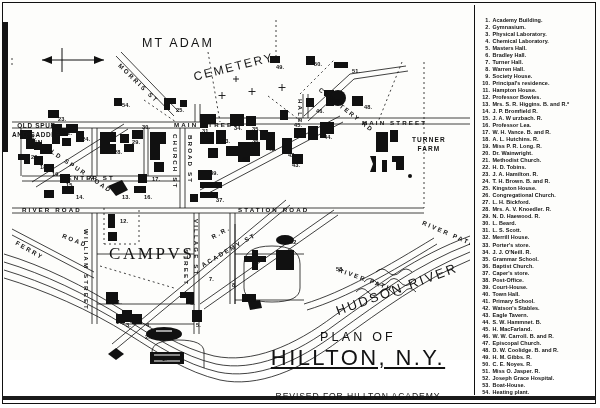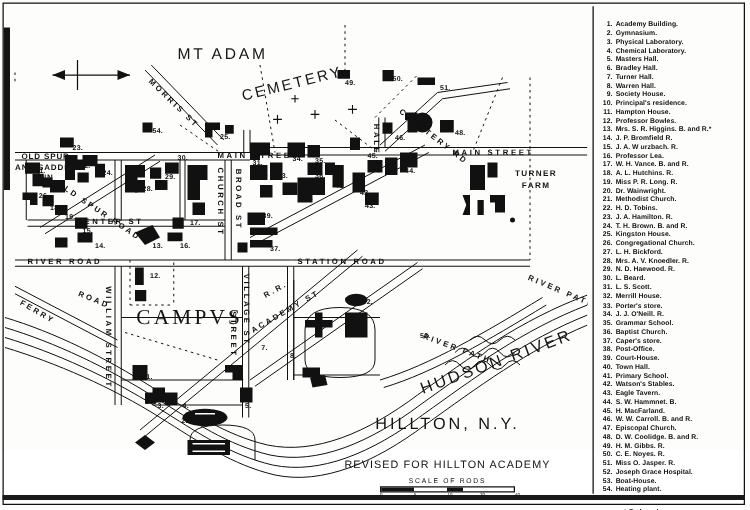--- a/index.html
+++ b/index.html
@@ -48,21 +48,21 @@
   .st-oldspur{left:44px;top:140px;transform:rotate(34deg);}
   .st-road-d{left:60px;top:228px;transform:rotate(22deg);}
   .st-rr{left:206px;top:230px;transform:rotate(-29deg);}
   .st-ferry{left:14px;top:235px;transform:rotate(30deg);}
 
   .num{position:absolute;font-size:5.6px;color:#111;font-weight:700;letter-spacing:.2px;}
 
   
   #title{position:absolute;left:252px;top:330px;width:212px;text-align:center;color:#121212;}
   #title .t1{font-size:12.5px;letter-spacing:3.2px;}
-  #title .t2{font-size:13px;letter-spacing:2.4px;margin-top:1px;}
+  #title .t2{font-size:22px;letter-spacing:2.4px;margin-top:1px;text-decoration:underline;}
   #title .t3{font-size:8.6px;letter-spacing:.9px;margin-top:20px;}
   #title .t4{font-size:5.4px;letter-spacing:1.4px;margin-top:6px;}
   #scalebar{margin:1px auto 0;width:108px;}
   #scalebar .bar{position:relative;height:5px;border:1px solid #111;box-sizing:border-box;
                  background:linear-gradient(90deg,#111 0,#111 25%,#fff 25%,#fff 50%,#111 50%,#111 62%,#fff 62%,#fff 100%);}
   #scalebar .ticks{position:relative;height:7px;font-size:3.6px;color:#111;}
   #scalebar .ticks span{position:absolute;top:0;}
 
   
   #legend{position:absolute;left:474px;top:5px;width:122px;height:390px;
@@ -382,20 +382,21 @@
         <div class="num" style="left: 272px; top: 60px;">49.</div>
         <div class="num" style="left: 310px; top: 57px;">50.</div>
         <div class="num" style="left: 348px; top: 64px;">51.</div>
         <div class="num" style="left: 286px; top: 235px;">52.</div>
         <div class="num" style="left: 332px; top: 262px;">53.</div>
         <div class="num" style="left: 118px; top: 98px;">54.</div>
       </div>
   </div>
 
   <div id="title">
+    <div class="t1">PLAN OF</div>
     <div class="t2">HILLTON, N.Y.</div>
     <div class="t3">REVISED FOR HILLTON ACADEMY</div>
     <div class="t4">SCALE OF RODS</div>
     <div id="scalebar">
       <div class="bar"></div>
       <div class="ticks">
           <span style="left: 0%;">0</span>
           <span style="left: 25%;">5</span>
           <span style="left: 50%;">10</span>
           <span style="left: 74%;">20</span>

